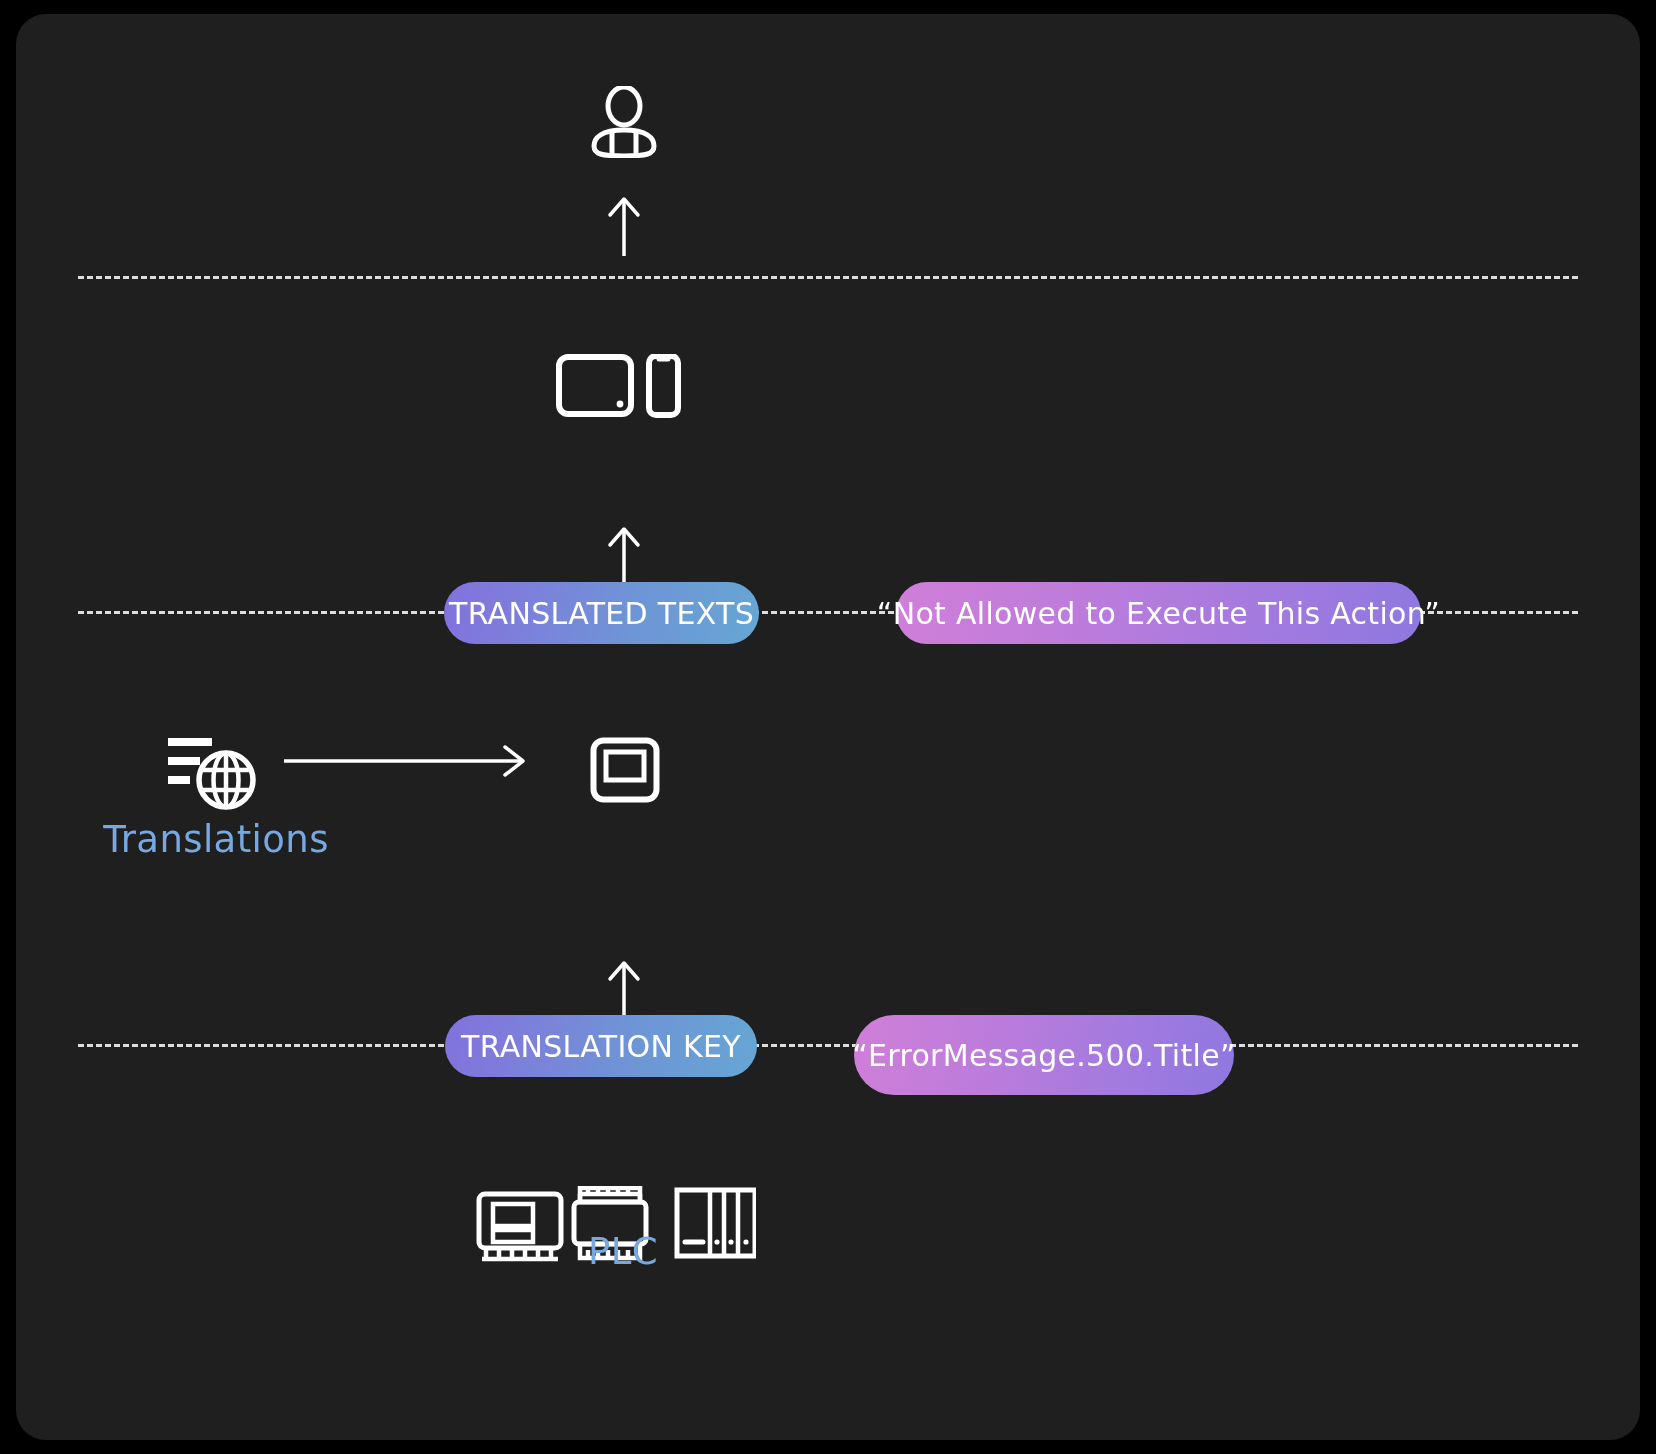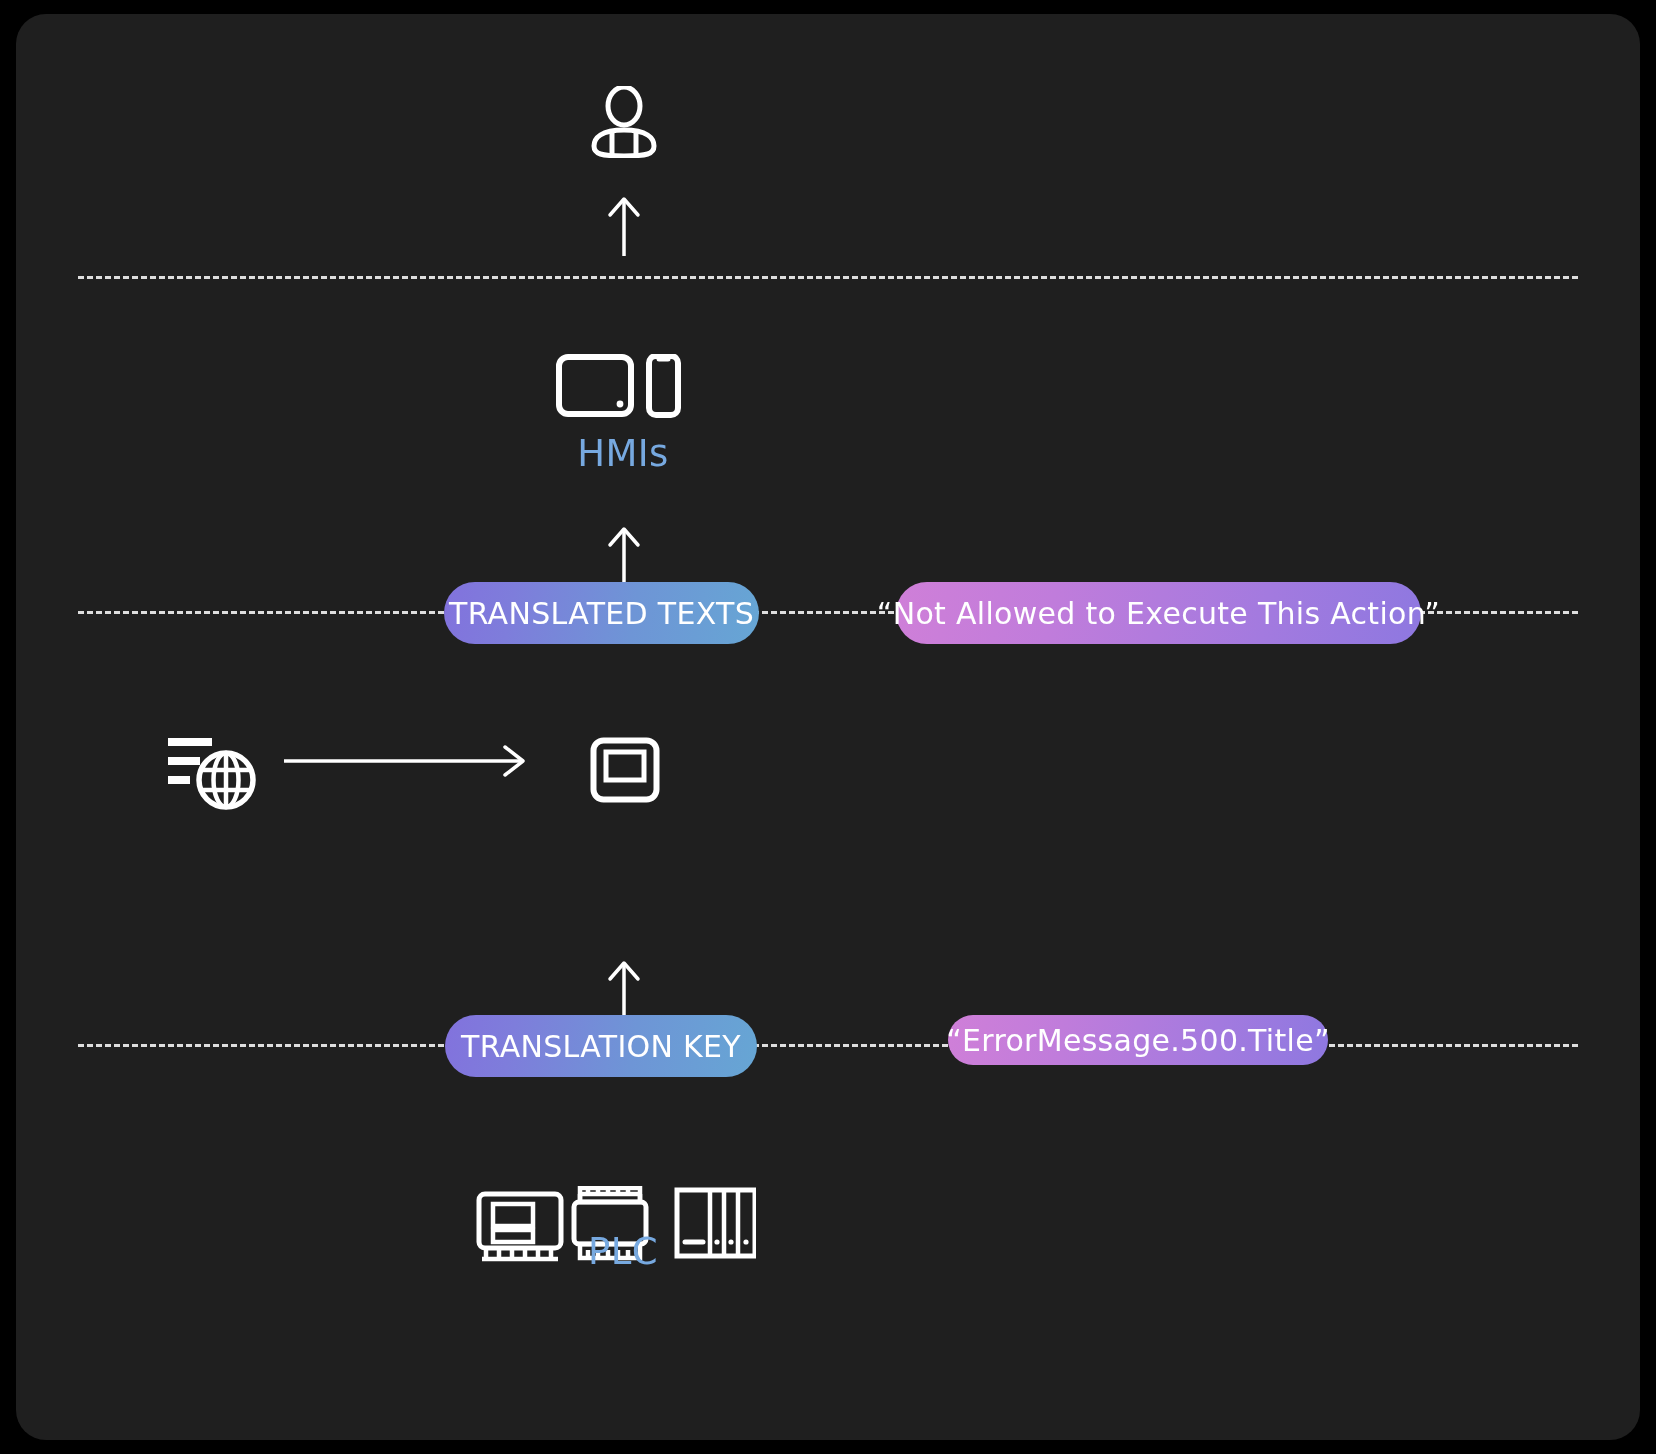--- a/index.html
+++ b/index.html
@@ -98,21 +98,20 @@
   <div class="rail" style="left:62px; top:262px; width:1500px;"></div>
 
   <div class="icon" style="left:540px; top:340px;">
     <svg width="125" height="66" viewBox="0 0 125 66">
       <rect x="3" y="3" width="72" height="57" rx="9" ry="9" fill="none" stroke="#ffffff" stroke-width="6"></rect>
       <circle cx="64" cy="50" r="3.4" fill="#ffffff"></circle>
       <rect x="93" y="2" width="29" height="59" rx="7" ry="7" fill="none" stroke="#ffffff" stroke-width="6"></rect>
       <path d="M103 5 h9" stroke="#ffffff" stroke-width="5" stroke-linecap="round"></path>
     </svg>
   </div>
-  <div class="node-label" style="left:407px; top:414px; width:400px;">HMIs</div>
 
   <div class="varrow" style="left:588px; top:512px;">
     <svg width="40" height="92" viewBox="0 0 40 92">
       <path d="M20 92 L20 4" stroke="#ffffff" stroke-width="3.5" fill="none"></path>
       <path d="M6 19 L20 3 L34 19" stroke="#ffffff" stroke-width="3.5" fill="none" stroke-linecap="round" stroke-linejoin="round"></path>
     </svg>
   </div>
 
   <div class="rail" style="left:62px; top:597px; width:1500px;"></div>
 
@@ -123,20 +122,21 @@
   <div class="icon" style="left:148px; top:718px;">
     <svg width="100" height="82" viewBox="0 0 100 82">
       <path d="M4 10 h44" stroke="#ffffff" stroke-width="8" stroke-linecap="butt"></path>
       <path d="M4 29 h32" stroke="#ffffff" stroke-width="8" stroke-linecap="butt"></path>
       <path d="M4 48 h22" stroke="#ffffff" stroke-width="8" stroke-linecap="butt"></path>
       <circle cx="62" cy="48" r="27" fill="none" stroke="#ffffff" stroke-width="5.5"></circle>
       <ellipse cx="62" cy="48" rx="12.5" ry="27" fill="none" stroke="#ffffff" stroke-width="4.5"></ellipse>
       <path d="M36 38 h52 M36 58 h52 M62 21 v54" stroke="#ffffff" stroke-width="4.5" fill="none"></path>
     </svg>
   </div>
+  <div class="node-label" style="left:0px; top:800px; width:400px;">Translations</div>
 
   <div class="icon" style="left:268px; top:727px;">
     <svg width="245" height="40" viewBox="0 0 245 40">
       <path d="M0 20 L238 20" stroke="#ffffff" stroke-width="3.5" fill="none"></path>
       <path d="M221 6 L239 20 L221 34" stroke="#ffffff" stroke-width="3.5" fill="none" stroke-linecap="round" stroke-linejoin="round"></path>
     </svg>
   </div>
 
   <div class="icon" style="left:574px; top:723px;">
     <svg width="70" height="66" viewBox="0 0 70 66">
@@ -149,21 +149,21 @@
     <svg width="40" height="92" viewBox="0 0 40 92">
       <path d="M20 92 L20 4" stroke="#ffffff" stroke-width="3.5" fill="none"></path>
       <path d="M6 19 L20 3 L34 19" stroke="#ffffff" stroke-width="3.5" fill="none" stroke-linecap="round" stroke-linejoin="round"></path>
     </svg>
   </div>
 
   <div class="rail" style="left:62px; top:1030px; width:1500px;"></div>
 
   <div class="pill pill-blue" style="left:429px; top:1001px; width:312px; height:62px;">TRANSLATION KEY</div>
 
-  <div class="pill pill-pink" style="left:932px; top:1001px; width:380px; height:50px;">“ErrorMessage.500.Title”</div>
+  <div class="pill pill-pink" style="left:838px; top:1001px; width:380px; height:80px;">“ErrorMessage.500.Title”</div>
 
   <div class="icon" style="left:460px; top:1172px;">
     <svg width="280" height="76" viewBox="0 0 280 76">
 
       <g>
         <rect x="3" y="8" width="82" height="54" rx="6" ry="6" fill="none" stroke="#ffffff" stroke-width="5"></rect>
         <rect x="17" y="18" width="40" height="22" fill="none" stroke="#ffffff" stroke-width="4.5"></rect>
         <rect x="17" y="44" width="40" height="12" fill="none" stroke="#ffffff" stroke-width="4.5"></rect>
         <path d="M10 62 v11 M23 62 v11 M36 62 v11 M49 62 v11 M62 62 v11 M75 62 v11" stroke="#ffffff" stroke-width="4.5"></path>
         <path d="M6 73 h76" stroke="#ffffff" stroke-width="4.5"></path>

